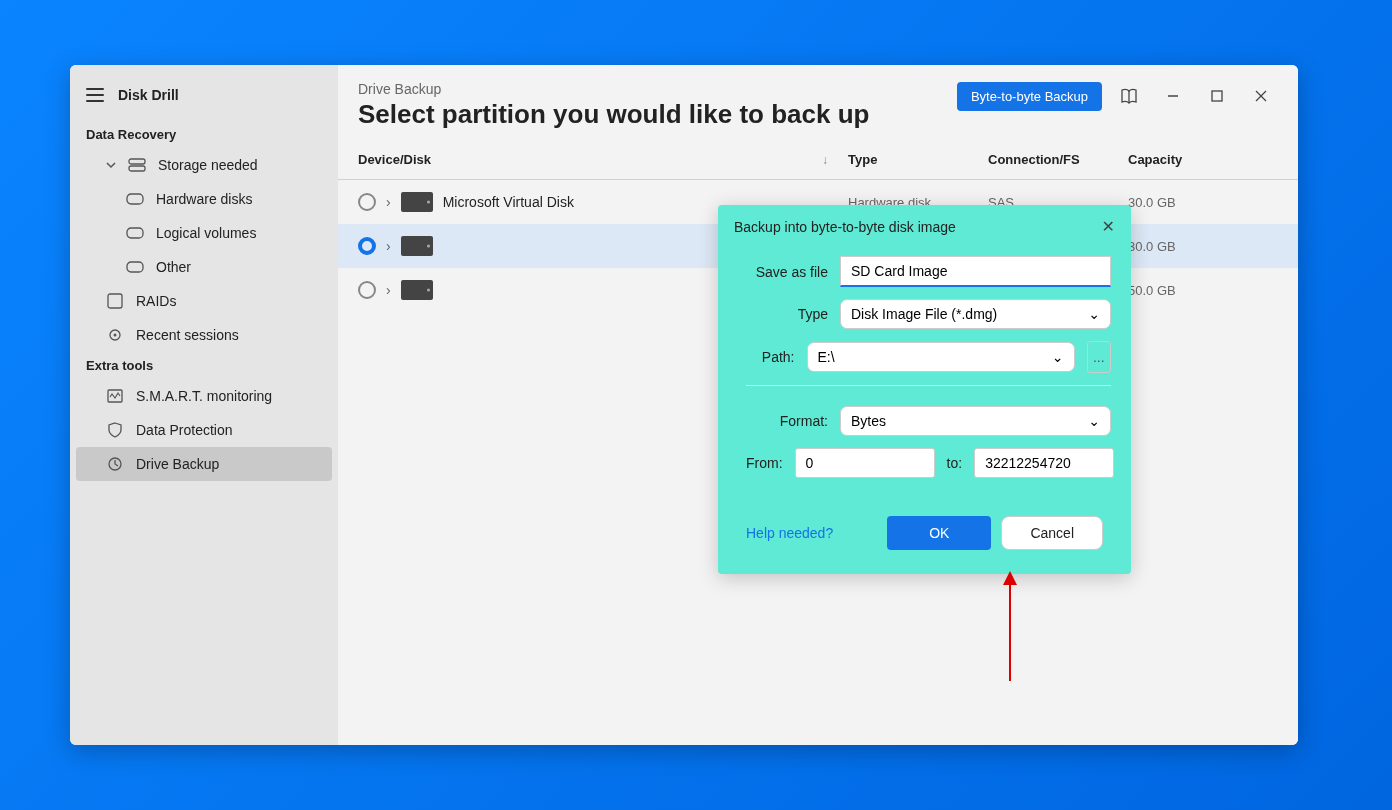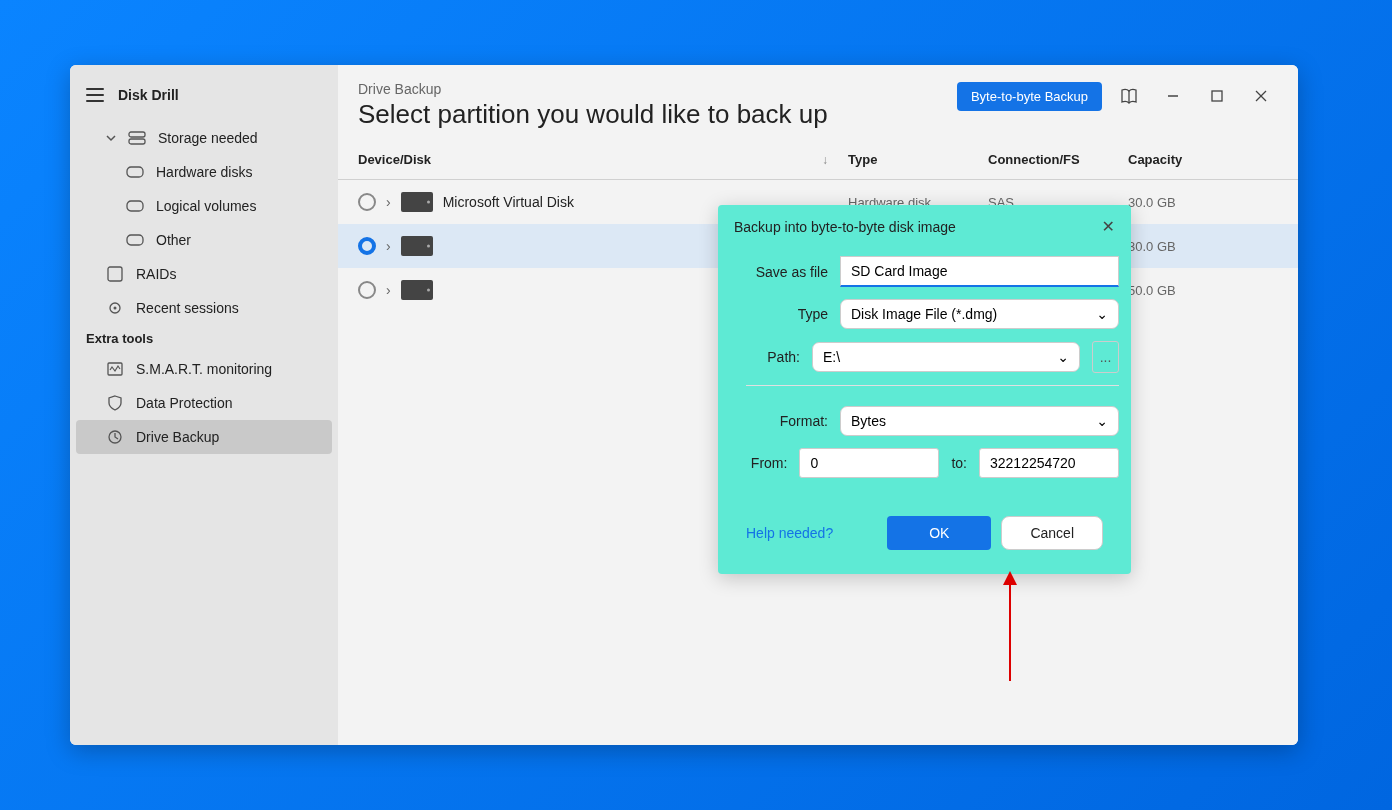--- a/index.html
+++ b/index.html
@@ -13,21 +13,21 @@
 .section-label { font-size: 13px; font-weight: 600; color: #222; padding: 6px 16px; }
 .nav-item { display: flex; align-items: center; gap: 12px; padding: 8px 16px 8px 36px; font-size: 14px; color: #222; cursor: pointer; }
 .nav-item.child { padding-left: 56px; }
 .nav-item.active { background: #c9c9c9; border-radius: 4px; margin: 0 6px; padding-left: 30px; }
 .nav-item .icon { width: 18px; height: 18px; display: flex; align-items: center; justify-content: center; color: #555; }
 .chev { width: 10px; height: 10px; }
 .main { flex: 1; background: #f3f3f3; display: flex; flex-direction: column; position: relative; }
 .topbar { display: flex; align-items: flex-start; padding: 16px 20px 10px 20px; }
 .titles { flex: 1; }
 .breadcrumb { font-size: 14px; color: #666; }
-.page-title { font-size: 26px; color: #222; margin-top: 2px; font-weight: 400; }
+.page-title { font-size: 26px; color: #222; margin-top: 2px; font-weight: 700; }
 .top-actions { display: flex; align-items: center; gap: 10px; }
 .primary-btn { background: #1473e6; color: #fff; border: none; border-radius: 4px; padding: 7px 14px; font-size: 13px; cursor: pointer; }
 .icon-btn { width: 34px; height: 30px; display: flex; align-items: center; justify-content: center; cursor: pointer; color: #444; }
 .table-header { display: flex; padding: 12px 20px; font-size: 13px; font-weight: 700; color: #222; border-bottom: 1px solid #d0d0d0; }
 .col-device { flex: 0 0 490px; display:flex; align-items:center; gap:6px;}
 .col-type { flex: 0 0 140px; }
 .col-conn { flex: 0 0 140px; }
 .col-cap { flex: 1; }
 .table-body { flex: 1; overflow: auto; }
 .row { display: flex; align-items: center; padding: 12px 20px; font-size: 14px; color: #222; }
@@ -38,21 +38,21 @@
 .row .cap-cell { flex: 1; color: #666; font-size: 13px;}
 .radio { width: 18px; height: 18px; border: 2px solid #888; border-radius: 50%; position: relative; cursor: pointer; flex-shrink:0;}
 .radio.checked { border-color: #1473e6; border-width: 4px; }
 .expand-chev { color: #666; cursor: pointer; }
 .drive-icon { width: 32px; height: 20px; background: #444; border-radius: 2px; position: relative; flex-shrink:0;}
 .drive-icon::after { content:''; position:absolute; right:3px; top:50%; transform:translateY(-50%); width:3px; height:3px; background:#aaa; border-radius:50%; }
 
 .modal { position: absolute; left: 380px; top: 140px; width: 413px; background: #5eead4; border-radius: 4px; box-shadow: 0 4px 20px rgba(0,0,0,0.2); z-index: 100; }
 .modal-header { display: flex; justify-content: space-between; align-items: center; padding: 12px 16px; font-size: 14px; color: #222; }
 .modal-close { cursor: pointer; font-size: 16px; color: #444; }
-.modal-body { padding: 8px 12px 12px 28px; }
+.modal-body { padding: 8px 20px 12px 28px; }
 .form-row { display: flex; align-items: center; margin-bottom: 12px; gap: 12px; }
 .form-label { width: 82px; text-align: right; font-size: 14px; color: #222; }
 .text-input { flex: 1; border: 1px solid #ccc; border-bottom: 2px solid #1473e6; padding: 6px 10px; font-size: 14px; outline: none; background:#fff;}
 .select { flex: 1; border: 1px solid #ccc; border-radius: 7px; padding: 6px 10px; font-size: 14px; display: flex; justify-content: space-between; align-items: center; cursor: pointer; background:#fff;}
 .select.sm { flex: 0 0 268px;}
 .browse-btn { width: 40px; height: 32px; border: 1px solid #ccc; border-radius: 3px; display: flex; align-items: center; justify-content: center; cursor: pointer; font-size:14px; color:#555;}
 .divider { height: 1px; background: #e0e0e0; margin: 8px 0 20px 0; }
 .num-input { border: 1px solid #ccc; border-radius: 3px; padding: 6px 10px; font-size: 14px; width: 140px; background:#fff;}
 .to-label { font-size: 14px; color: #222; }
 .modal-footer { display: flex; justify-content: space-between; align-items: center; padding: 14px 28px 24px 28px; }
@@ -71,20 +71,21 @@
 <div class="app-window">
   <div class="sidebar">
     <div class="sidebar-header">
       <div class="hamburger">
           <span></span>
           <span></span>
           <span></span>
         </div>
       <div class="app-title">Disk Drill</div>
     </div>
+    <div class="section-label">Data Recovery</div>
     <div class="nav-item">
       <svg class="chev" viewBox="0 0 10 10">
           <path d="M1 3 L5 7 L9 3" stroke="#555" stroke-width="1.5" fill="none"></path>
         </svg>
       <span class="icon">
           <svg width="18" height="14" viewBox="0 0 18 14">
             <rect x="1" y="1" width="16" height="5" rx="2" fill="none" stroke="#555" stroke-width="1.3"></rect>
             <rect x="1" y="8" width="16" height="5" rx="2" fill="none" stroke="#555" stroke-width="1.3"></rect>
           </svg>
         </span>

